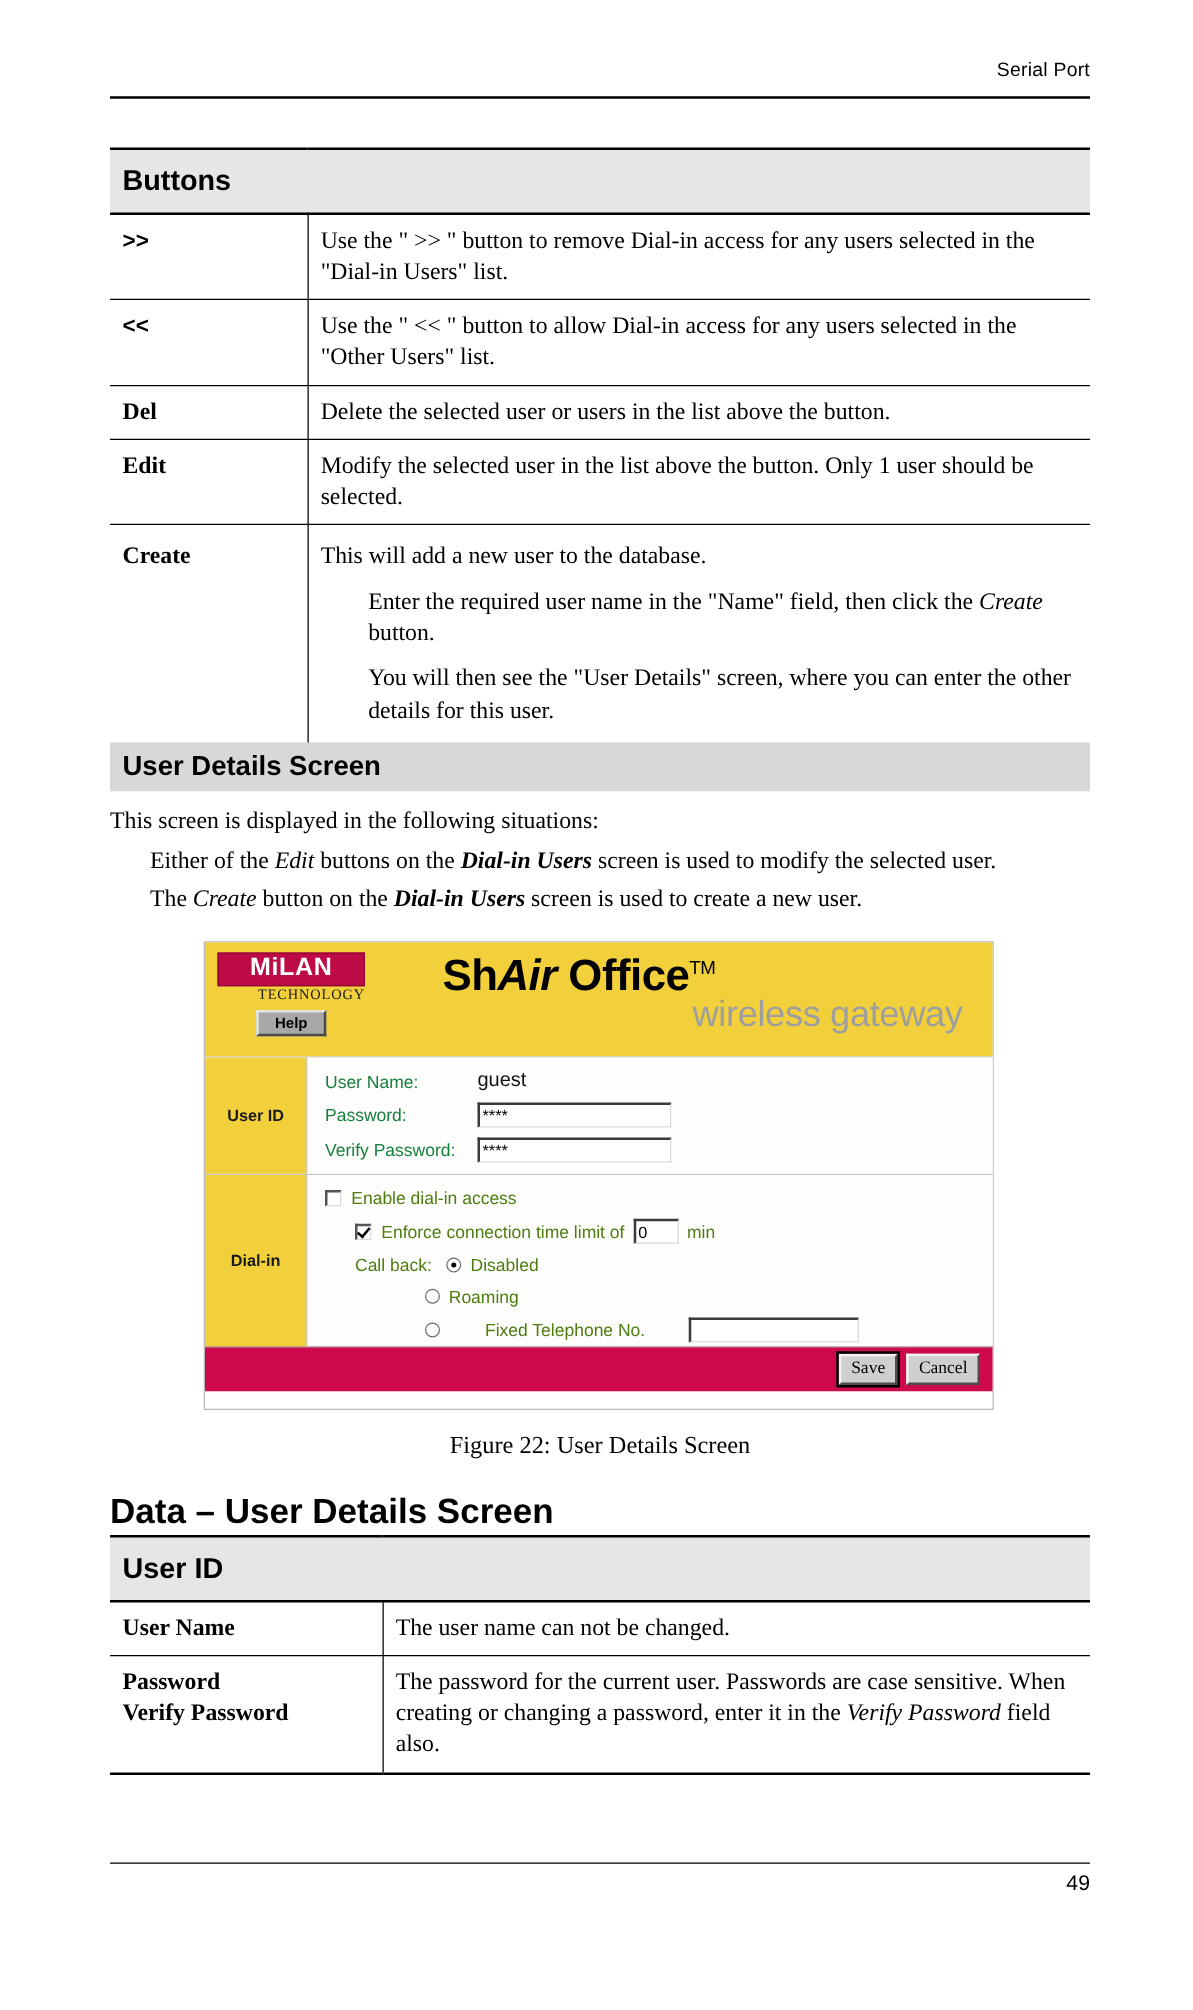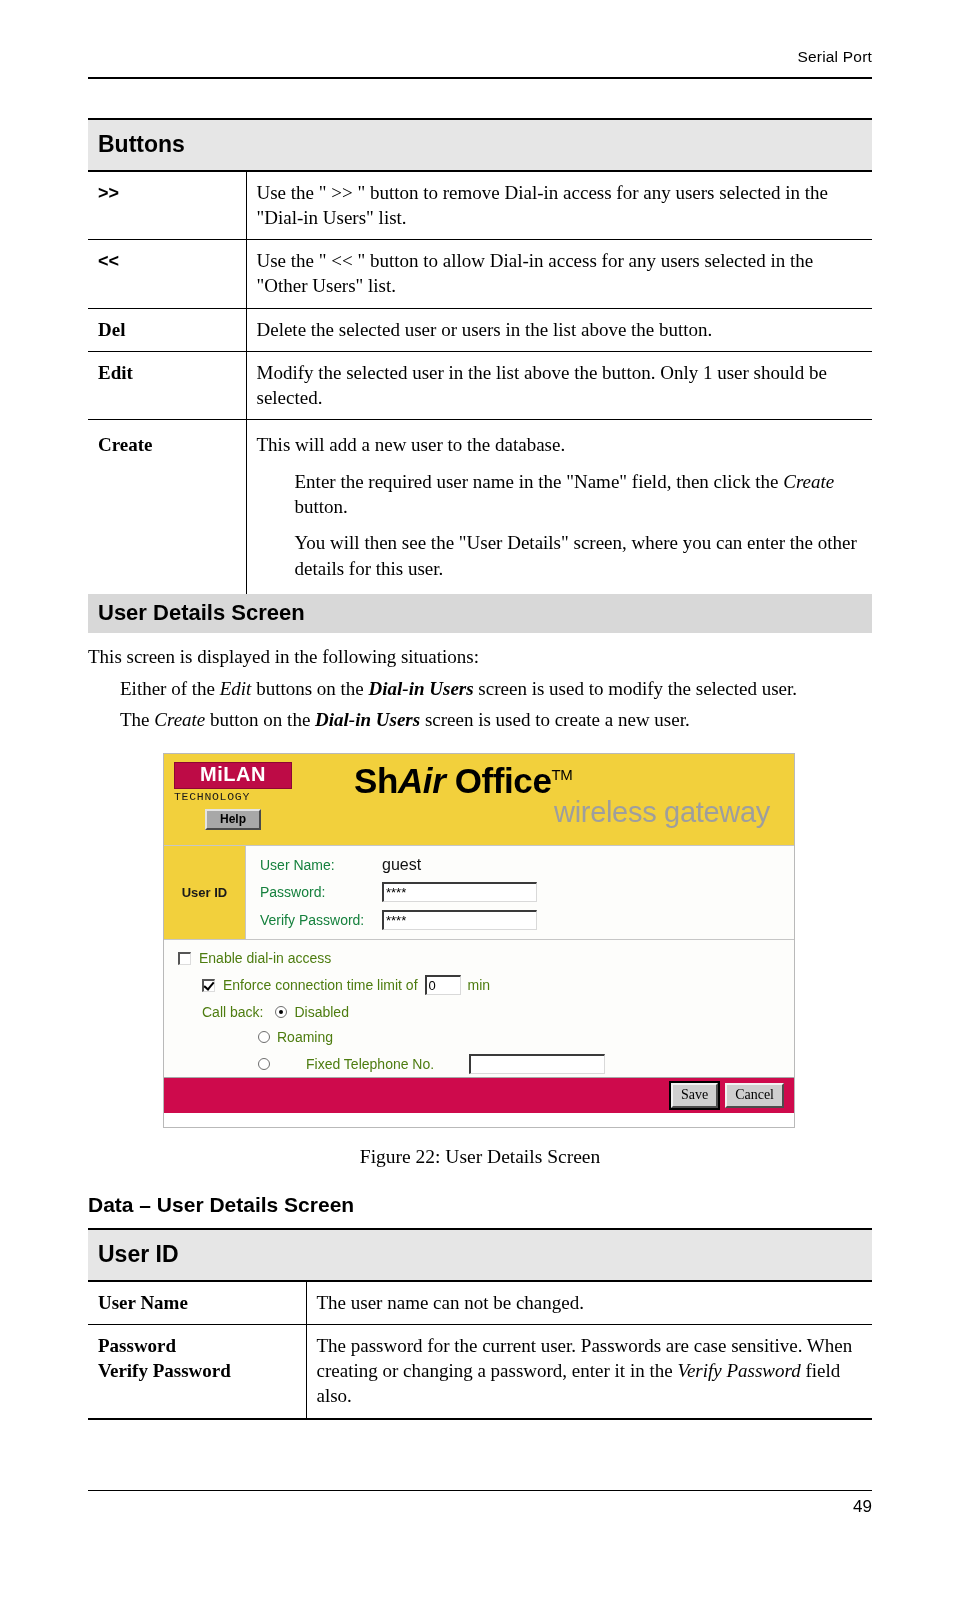--- a/index.html
+++ b/index.html
@@ -95,21 +95,21 @@
     font-weight: bold;
     font-size: 22px;
     padding: 6px 10px 7px 10px;
   }
 
   .h2-plain {
     position: absolute;
     left: 88px;
     font-family: "Liberation Sans", sans-serif;
     font-weight: bold;
-    font-size: 21px;
+    font-size: 28px;
   }
 
   .para {
     position: absolute;
     left: 88px;
     width: 790px;
     font-size: 19px;
     line-height: 1.33;
   }
   .para.ind { left: 120px; width: 760px; }
@@ -144,24 +144,24 @@
     font-family: "Liberation Sans", sans-serif;
     font-weight: bold;
     font-size: 20px;
     letter-spacing: 0.5px;
     text-align: center;
     padding: 1px 4px 2px 4px;
     line-height: 1.08;
     border: 1px solid #8e0634;
   }
   .logo-tech {
-    font-family: Liberation Mono, monospace;
+    font-family: Liberation Serif, serif;
     font-size: 11.5px;
     letter-spacing: 0.7px;
-    text-align: left;
+    text-align: right;
     color: #1a1a1a;
     margin-top: 1px;
     font-weight: normal;
   }
   .help-btn {
     display: block;
     margin: 6px auto 0 auto;
     width: 56px;
     height: 21px;
     background: #a8a8a8;
@@ -447,20 +447,21 @@
           <div class="txtbox">****</div>
         </div>
         <div class="fld" style="margin-bottom:0;">
           <span class="fld-label">Verify Password:</span>
           <div class="txtbox">****</div>
         </div>
       </div>
     </div>
 
     <div class="shot-row row-dialin">
+      <div class="shot-side">Dial-in</div>
       <div class="shot-body">
 
         <div class="chk-line">
           <span class="chkbox"></span>
           <span class="ctl-text">Enable dial-in access</span>
         </div>
 
         <div class="chk-line i1">
           <span class="chkbox checked"></span>
           <span class="ctl-text">Enforce connection time limit of</span>

